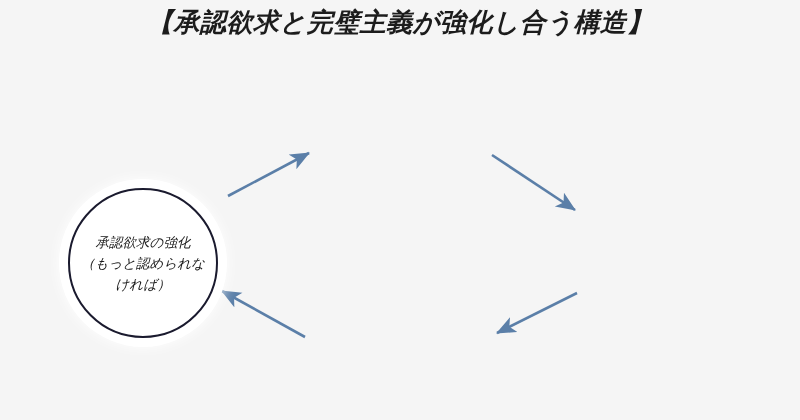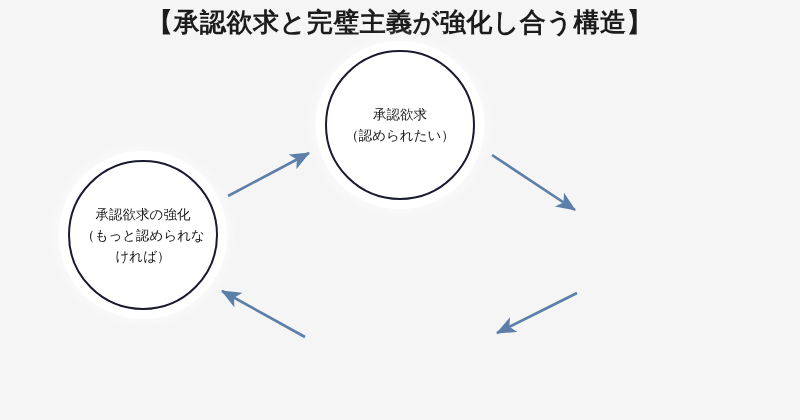--- a/index.html
+++ b/index.html
@@ -12,20 +12,21 @@
     height: 420px;
     overflow: hidden;
     font-family: "Liberation Serif", "DejaVu Serif", serif;
     color: #1a1a1a;
   }
   #stage {
     position: relative;
     width: 732px;
     height: 420px;
     background: #f5f5f5;
+    font-style: italic;
   }
   #diagram-title {
     position: absolute;
     left: 0;
     top: 5px;
     width: 800px;
     text-align: center;
     font-size: 26px;
     font-weight: bold;
     letter-spacing: 0.5px;
@@ -58,21 +59,21 @@
     text-align: center;
     font-size: 13.5px;
     line-height: 21px;
     color: #171717;
     font-family: "Liberation Serif", "DejaVu Serif", serif;
     word-break: break-all;
   }
   #node-0 { left: 325px; top: 50px;  }
   #node-1 { left: 585px; top: 172px; }
   #node-2 { left: 326px; top: 265px; }
-  #node-3 { left: 68px;  top: 160px; }
+  #node-3 { left: 68px;  top: 188px; }
 </style>
 </head>
 <body>
 
 <div id="stage">
 
   <div id="diagram-title">【承認欲求と完璧主義が強化し合う構造】</div>
 
   <svg id="arrow-layer" viewBox="0 0 800 420">
     <defs>
@@ -81,23 +82,20 @@
       </marker>
     </defs>
     <g id="arrow-group">
         <line x1="492" y1="155" x2="575" y2="210" stroke="#5b7fa8" stroke-width="2.6" stroke-linecap="butt" marker-end="url(#arrowhead)"></line>
         <line x1="577" y1="293" x2="497" y2="333" stroke="#5b7fa8" stroke-width="2.6" stroke-linecap="butt" marker-end="url(#arrowhead)"></line>
         <line x1="305" y1="337" x2="222" y2="291" stroke="#5b7fa8" stroke-width="2.6" stroke-linecap="butt" marker-end="url(#arrowhead)"></line>
         <line x1="228" y1="196" x2="309" y2="153" stroke="#5b7fa8" stroke-width="2.6" stroke-linecap="butt" marker-end="url(#arrowhead)"></line>
       </g>
   </svg>
 
-  <div class="node" id="node-0">
-    <span class="node-label">承認欲求<br>（認められたい）</span>
-  </div>
 
 
 
   <div class="node" id="node-3">
     <span class="node-label">承認欲求の強化<br>（もっと認められなければ）</span>
   </div>
 
 </div>
 
 </body></html>

